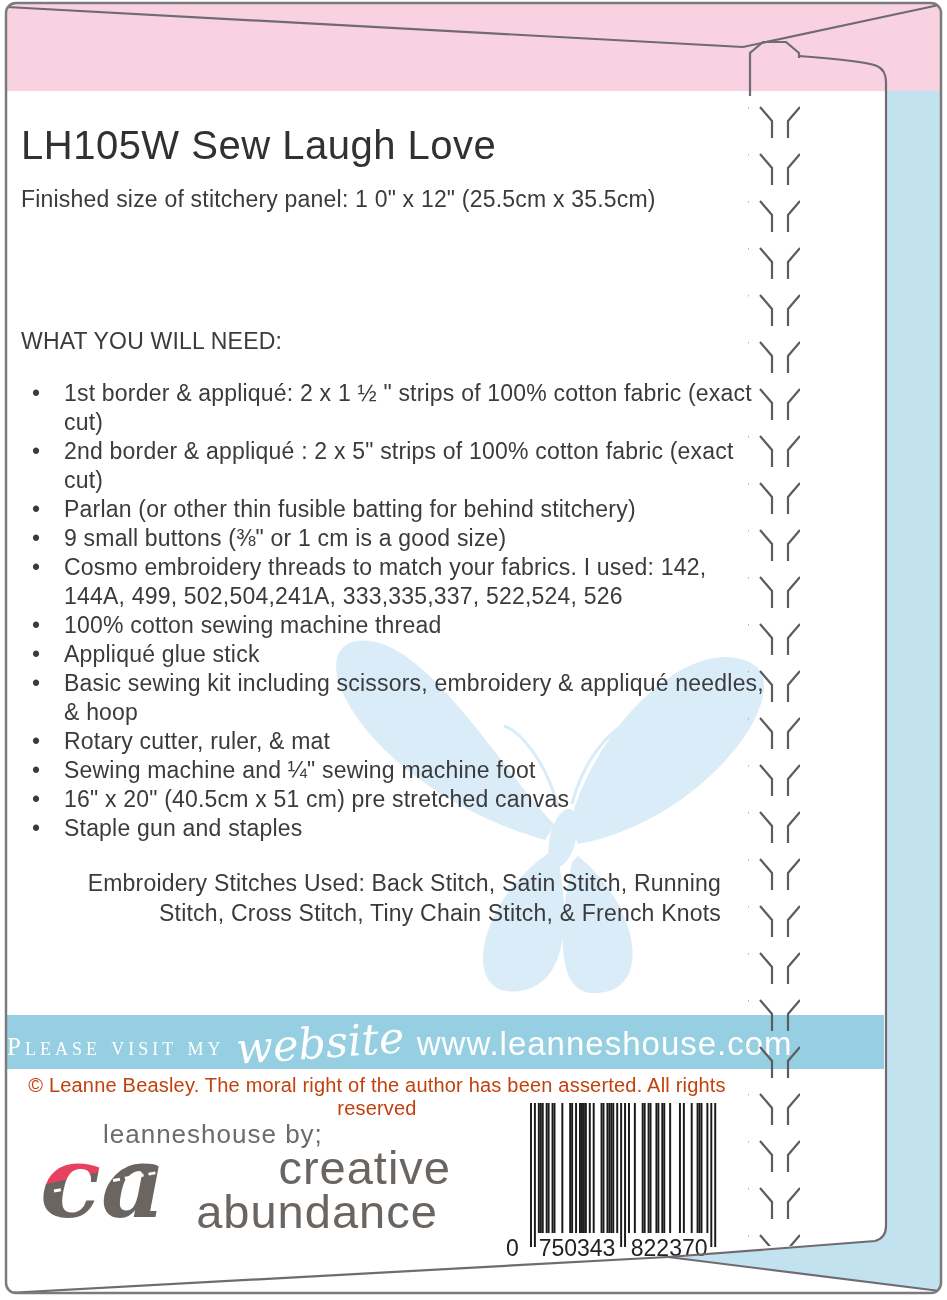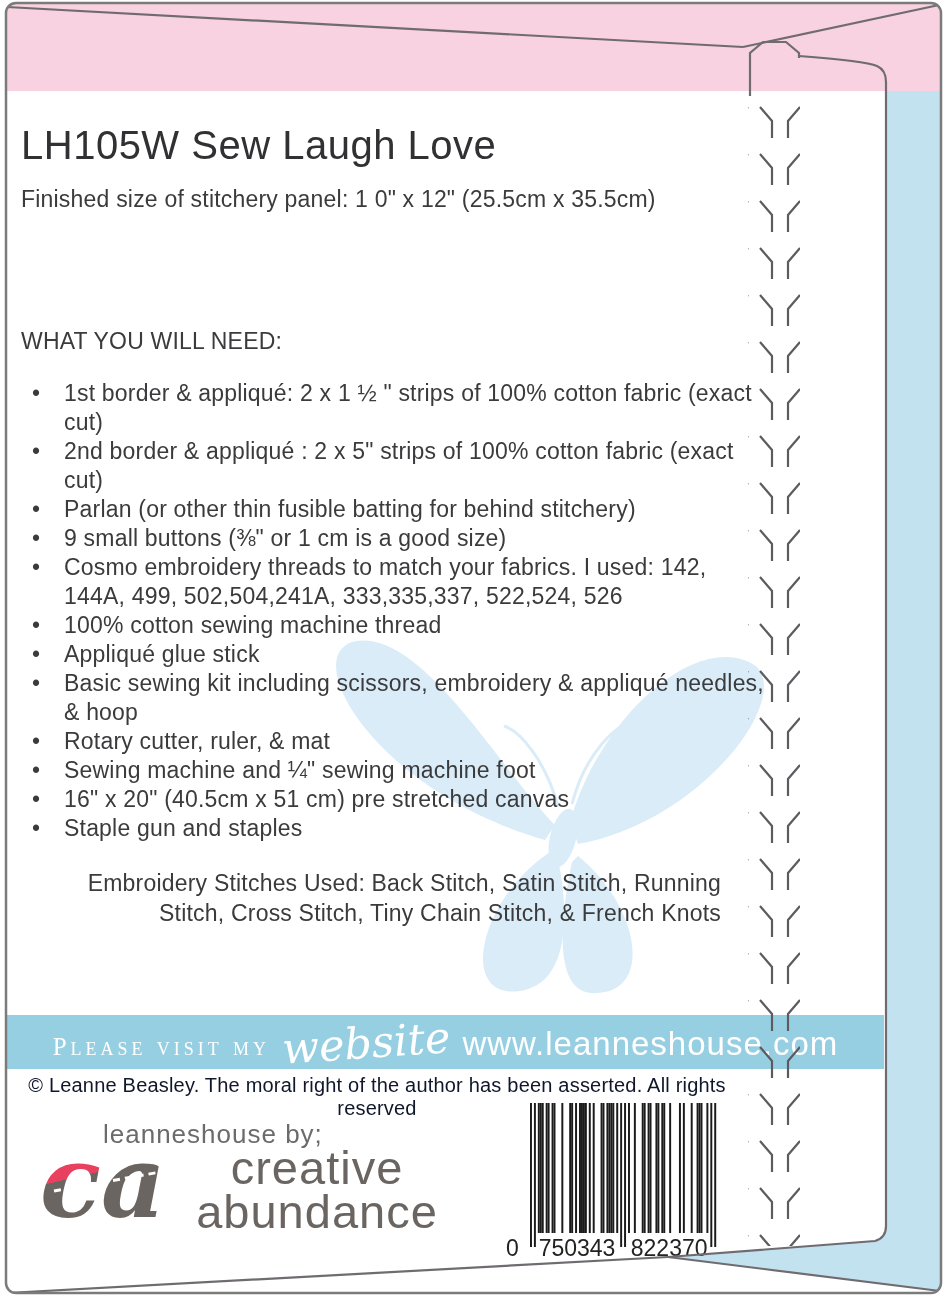--- a/index.html
+++ b/index.html
@@ -15,34 +15,34 @@
   .para{position:absolute;left:21px;font-size:23px;line-height:30px;letter-spacing:0.2px;}
   .p1{top:161px;width:740px;}
   .p2{top:213px;width:726px;}
   .heading{top:303px;width:726px;}
   .needs{position:absolute;left:21px;top:356px;width:744px;margin:0;padding:0;list-style:none;}
   .needs li{position:relative;padding-left:43px;font-size:23px;line-height:29px;letter-spacing:0.2px;}
   .needs li::before{content:"•";position:absolute;left:11px;top:0;font-size:23px;}
   .stitchnote{top:845px;width:700px;text-align:right;}
 
   .band{position:absolute;left:7px;top:992px;width:877px;height:54px;background:#97cfe2;
-        display:flex;align-items:baseline;justify-content:center;gap:12px;color:#ffffff;z-index:1;}
+        display:flex;align-items:baseline;gap:12px;color:#ffffff;z-index:1;}
   .band-prefix{font-family:"Liberation Serif",serif;font-variant:small-caps;font-size:25px;
                letter-spacing:4px;line-height:54px;}
   .band-script{font-family:"DejaVu Serif",serif;font-style:italic;font-size:43px;
                transform:rotate(-4deg);display:inline-block;position:relative;top:3px;}
   .band-url{font-size:33px;font-weight:300;letter-spacing:1px;}
 
   .copyright{position:absolute;left:7px;top:1051px;width:740px;text-align:center;
-             font-size:20px;color:#0f172a;letter-spacing:0.2px;}
+             font-size:20px;color:#c2410c;letter-spacing:0.2px;}
 
   .dist-label{position:absolute;left:103px;top:1096px;font-size:26px;color:#6b6b6b;letter-spacing:1px;}
   .dist-name{position:absolute;left:183px;width:268px;text-align:center;color:#6b6562;
              font-size:47px;font-weight:300;letter-spacing:1px;line-height:46px;}
-  .dist-name1{top:1122px;}
+  .dist-name1{top:1122px;text-align:right;}
   .dist-name2{top:1166px;}
   .dist-url{position:absolute;left:30px;top:1216px;width:440px;text-align:center;
             font-size:27px;color:#ce5077;letter-spacing:0.3px;}
   .monogram{position:absolute;left:40px;top:1108px;width:140px;height:110px;}
 
   .barcode{position:absolute;left:494px;top:1076px;width:250px;height:166px;}
 </style>
 </head>
 <body>
 

